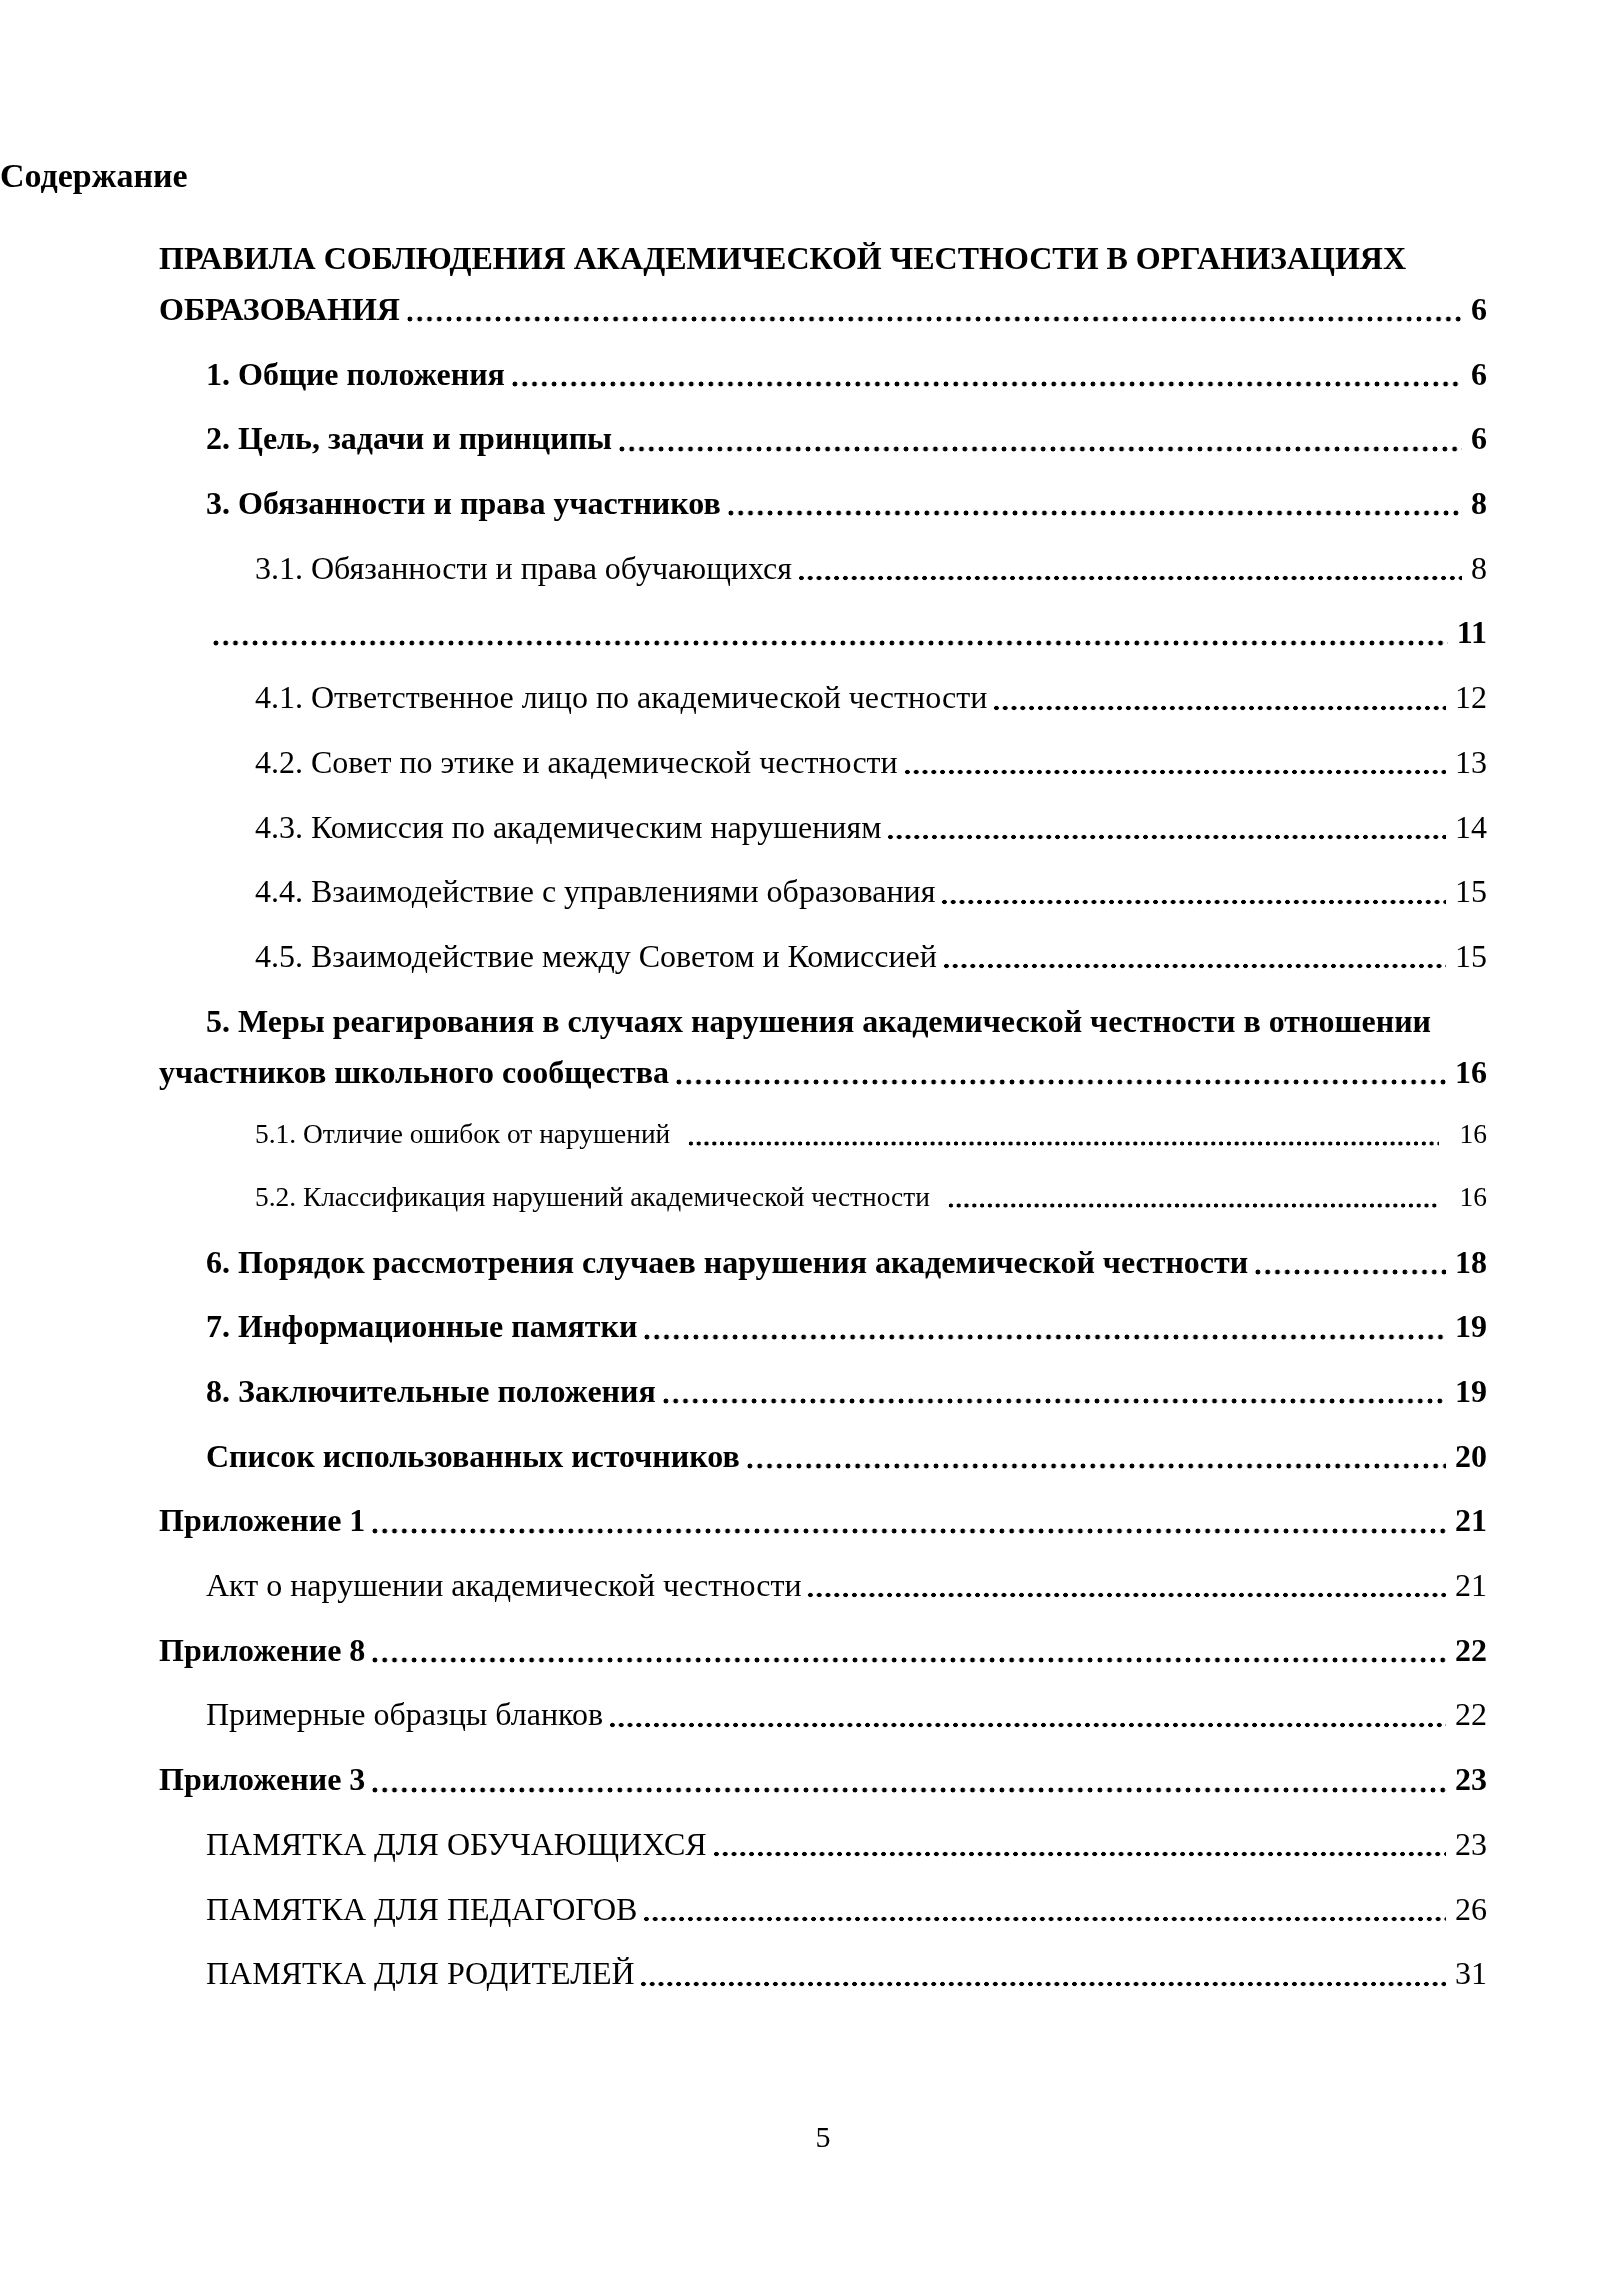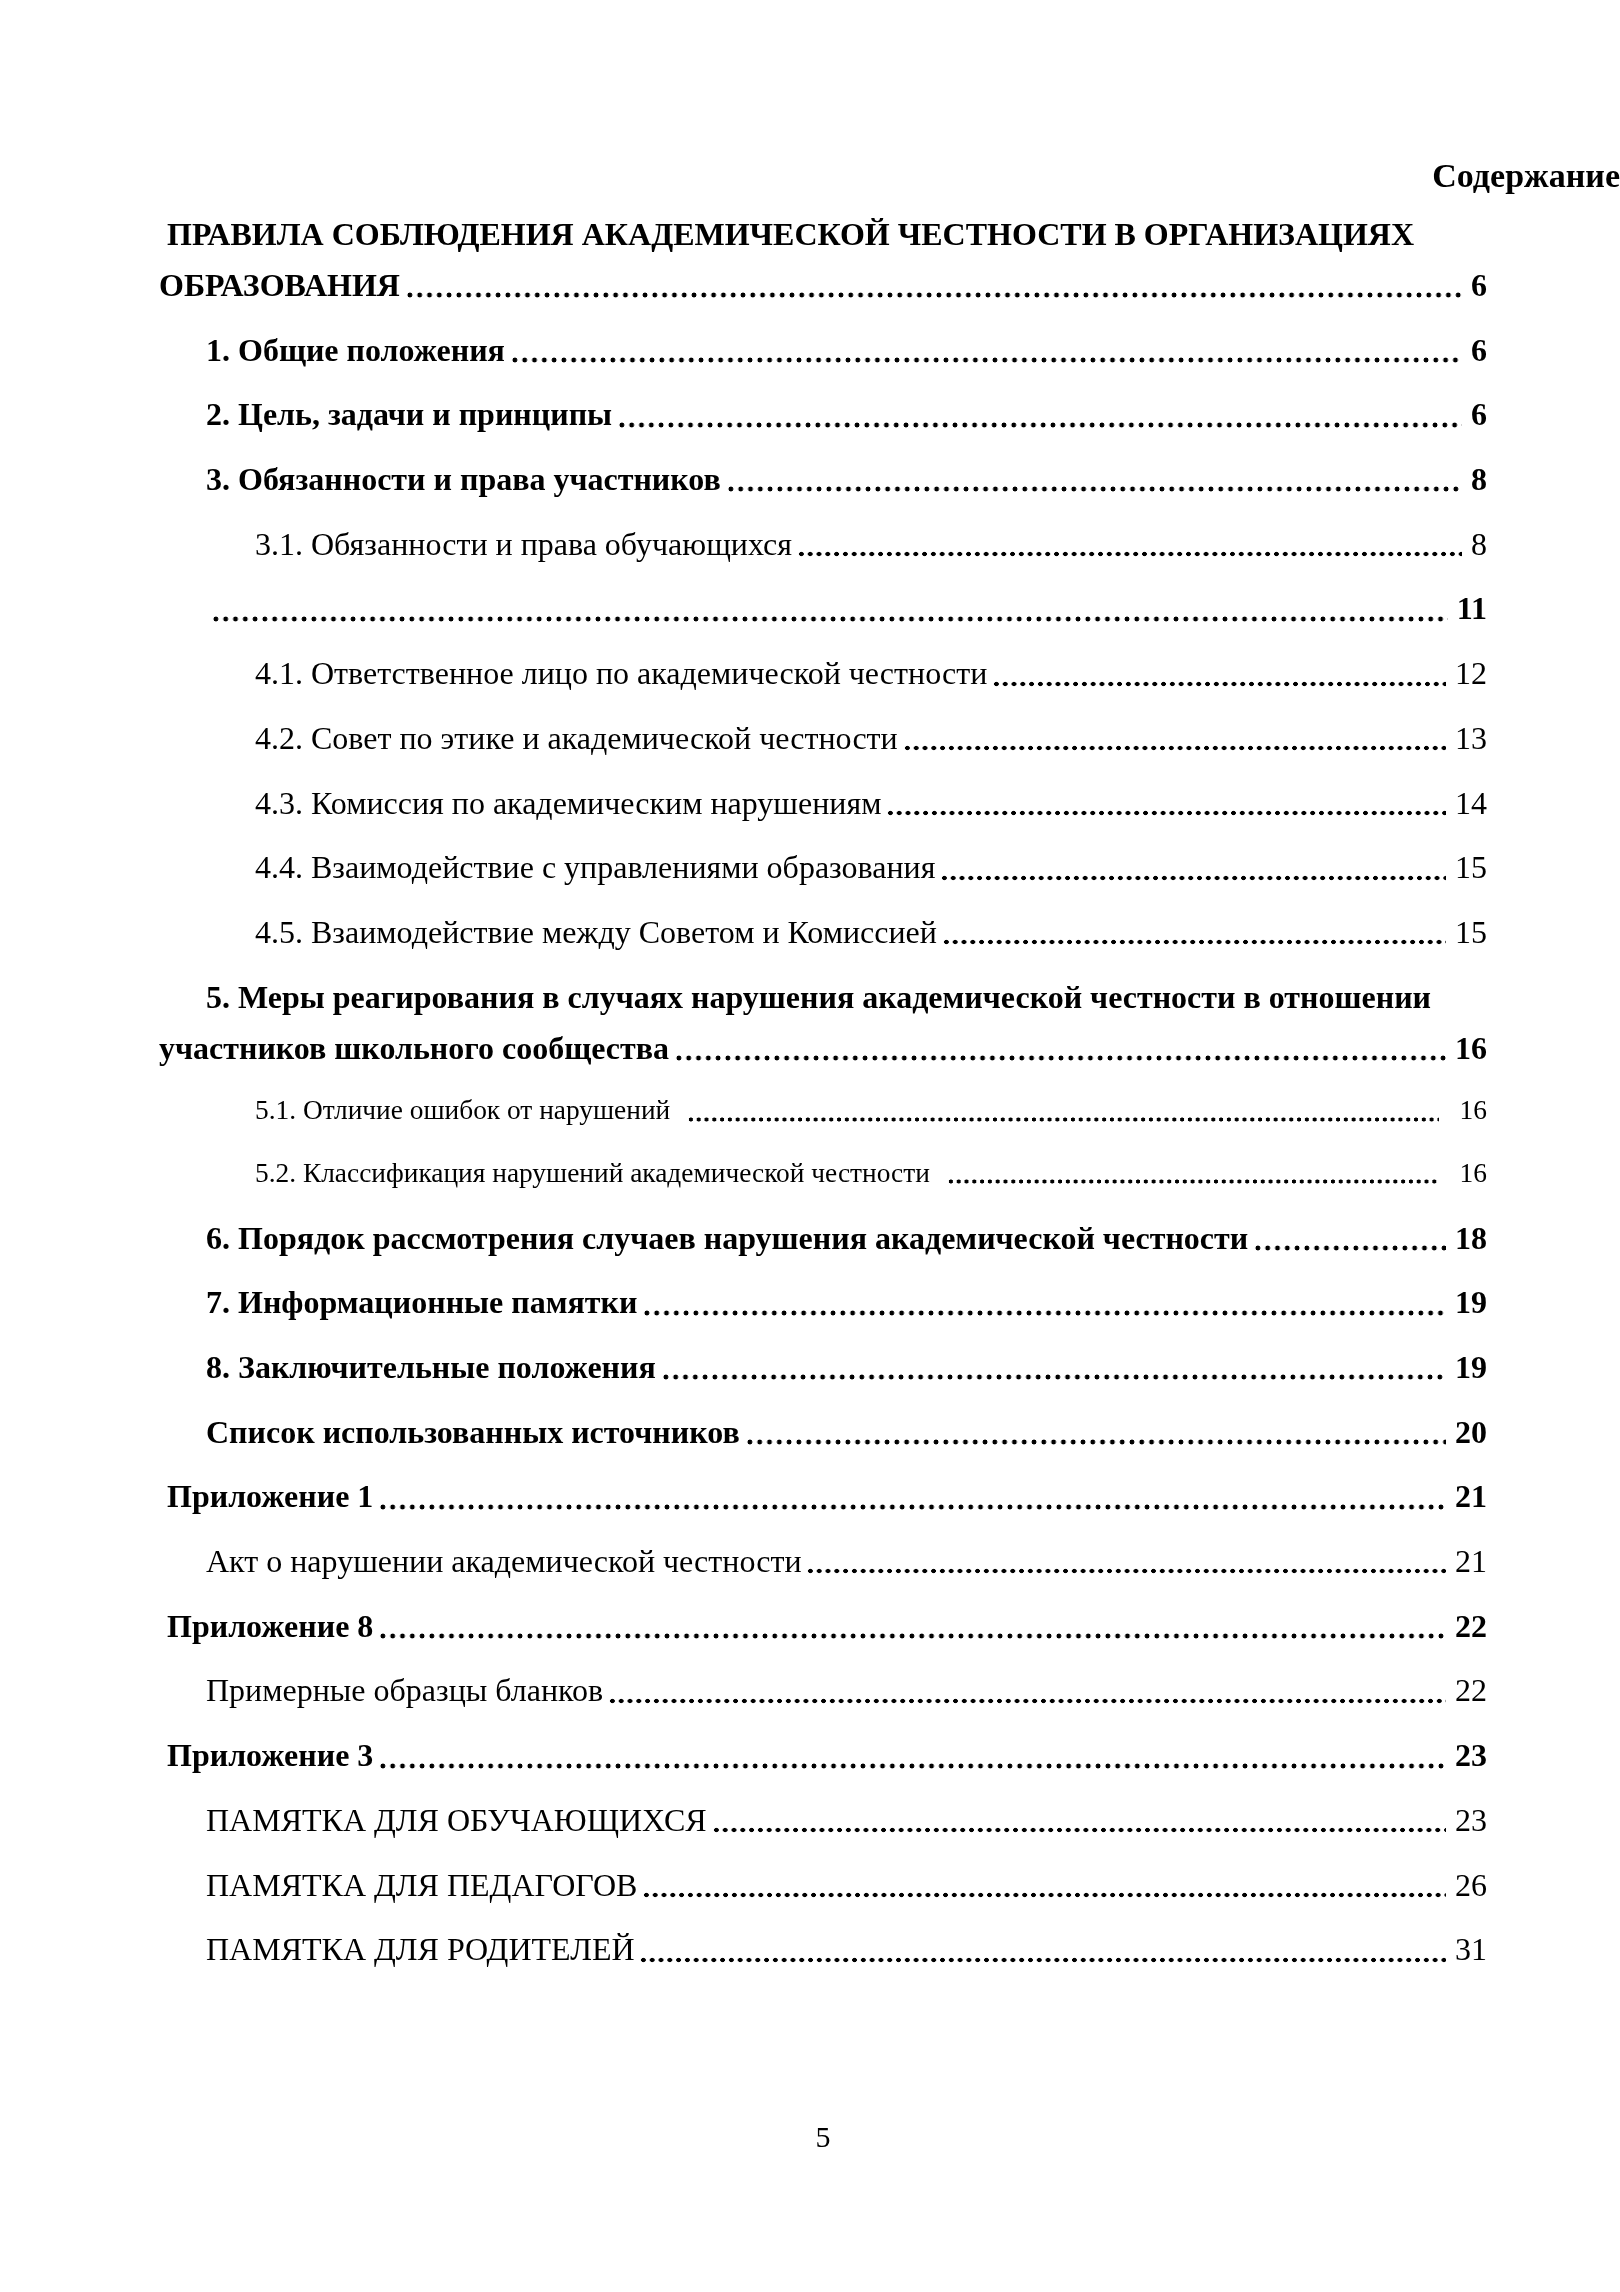--- a/index.html
+++ b/index.html
@@ -7,35 +7,35 @@
     width: 1620px; height: 2293px;
     position: relative;
     box-sizing: border-box;
     padding: 155px 133px 0 159px;
     font-family: "Liberation Serif", "DejaVu Serif", serif;
     color: #000000;
     overflow: hidden;
   }
   .doc-title {
     margin-left: -159px; margin-right: -133px;
-    text-align: right;
+    text-align: left;
     font-weight: bold;
     font-size: 34px;
     line-height: 41px;
-    margin-bottom: 13px;
+    margin-bottom: 37px;
   }
   .entries { }
   .entry { margin-bottom: 13.7px; font-size: 32px; }
   .entry.s-bold { font-weight: bold; }
   .entry.s-small { font-size: 27.4px; margin-bottom: 16.7px; }
   .line { line-height: 51px; white-space: nowrap; }
   .entry.s-small .line { line-height: 46px; gap: 12px; }
   .line.last { display: flex; align-items: stretch; }
   
-  .entry.lvl0 .line.first { margin-left: 8px; }
+  .entry.lvl0 .line.first { margin-left: 0; }
   .entry.lvl1 .line.first { margin-left: 47px; }
   .entry.lvl2 .line.first { margin-left: 96px; }
   .line.cont { margin-left: 0; }
   .label { flex: 0 0 auto; }
   .leader {
     flex: 1 1 auto;
     min-width: 23.5px;
     margin-left: 4.9px;
     background-image: radial-gradient(circle, #000 2.1px, transparent 2.5px);
     background-size: 8.8px 9.8px;

